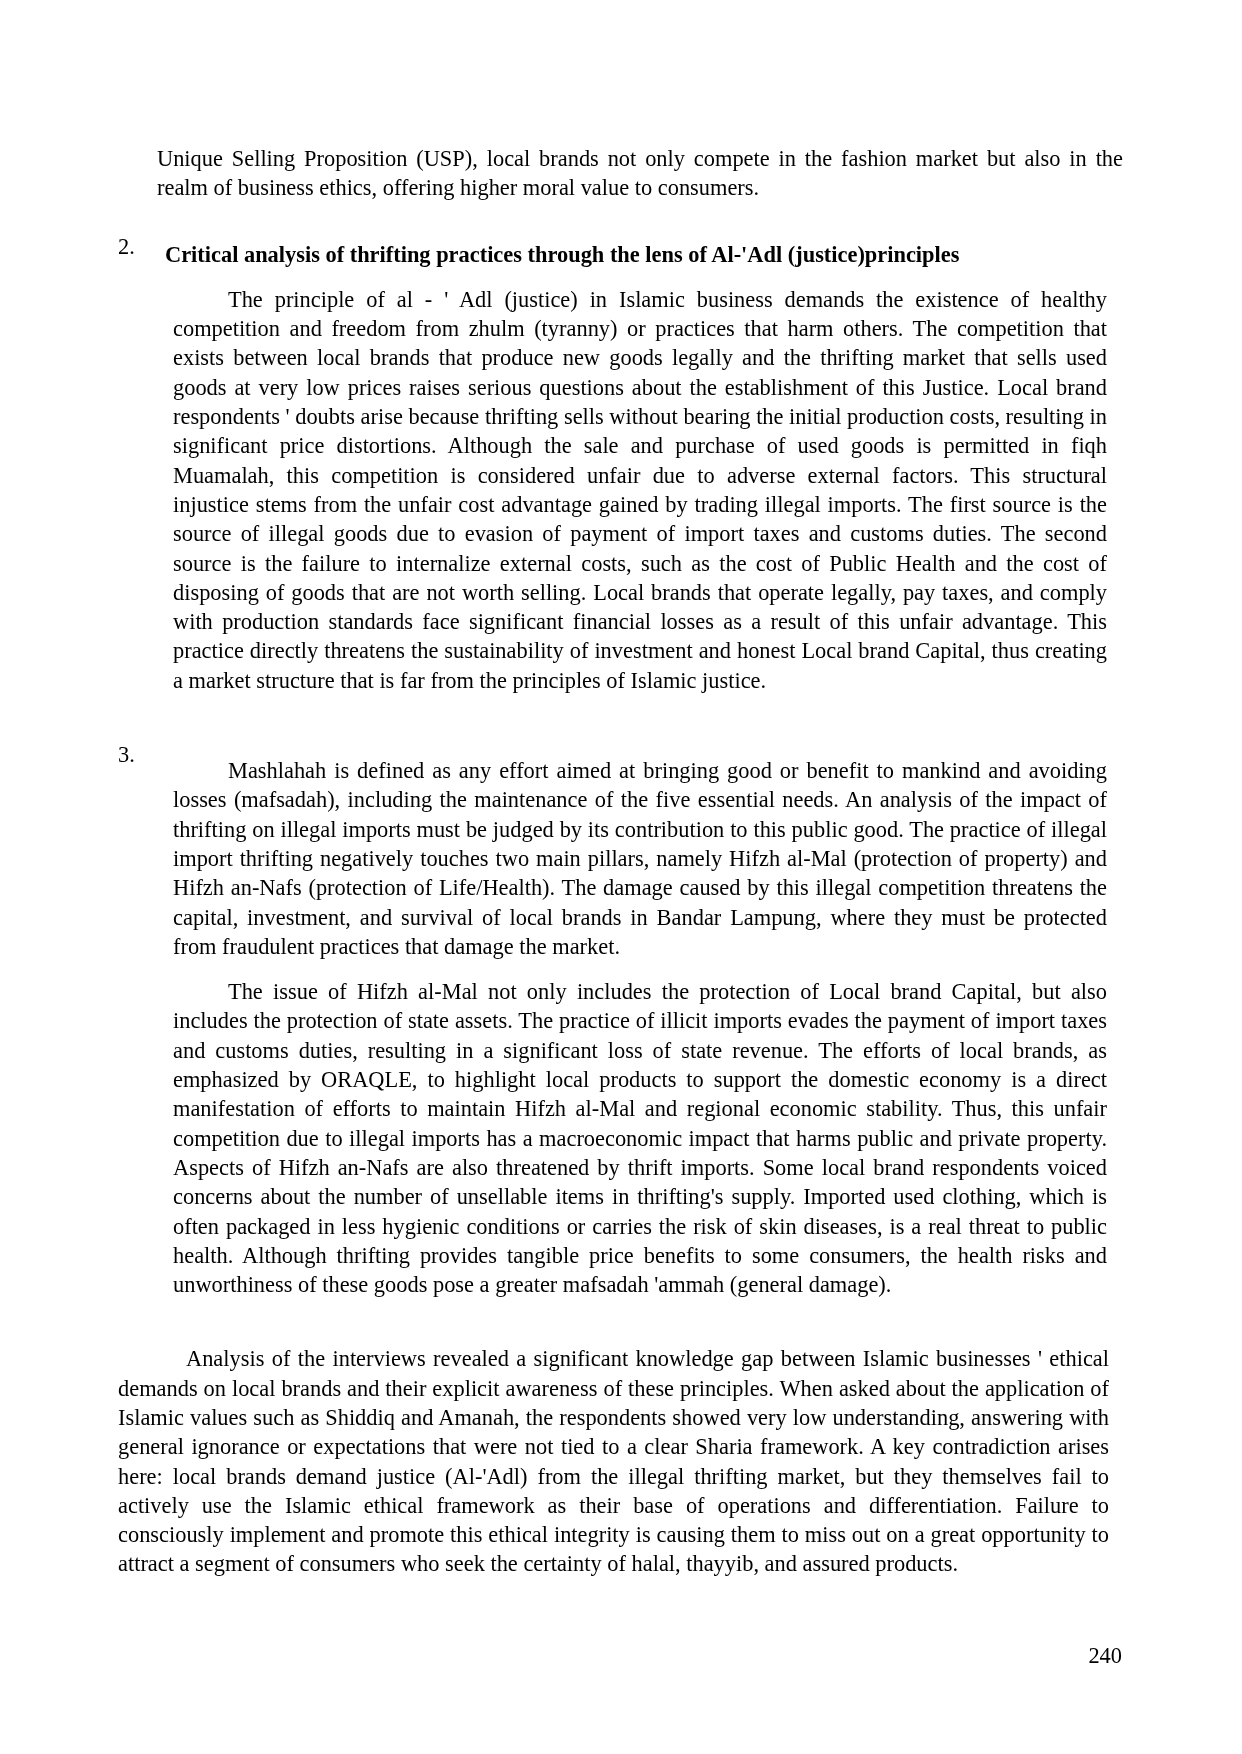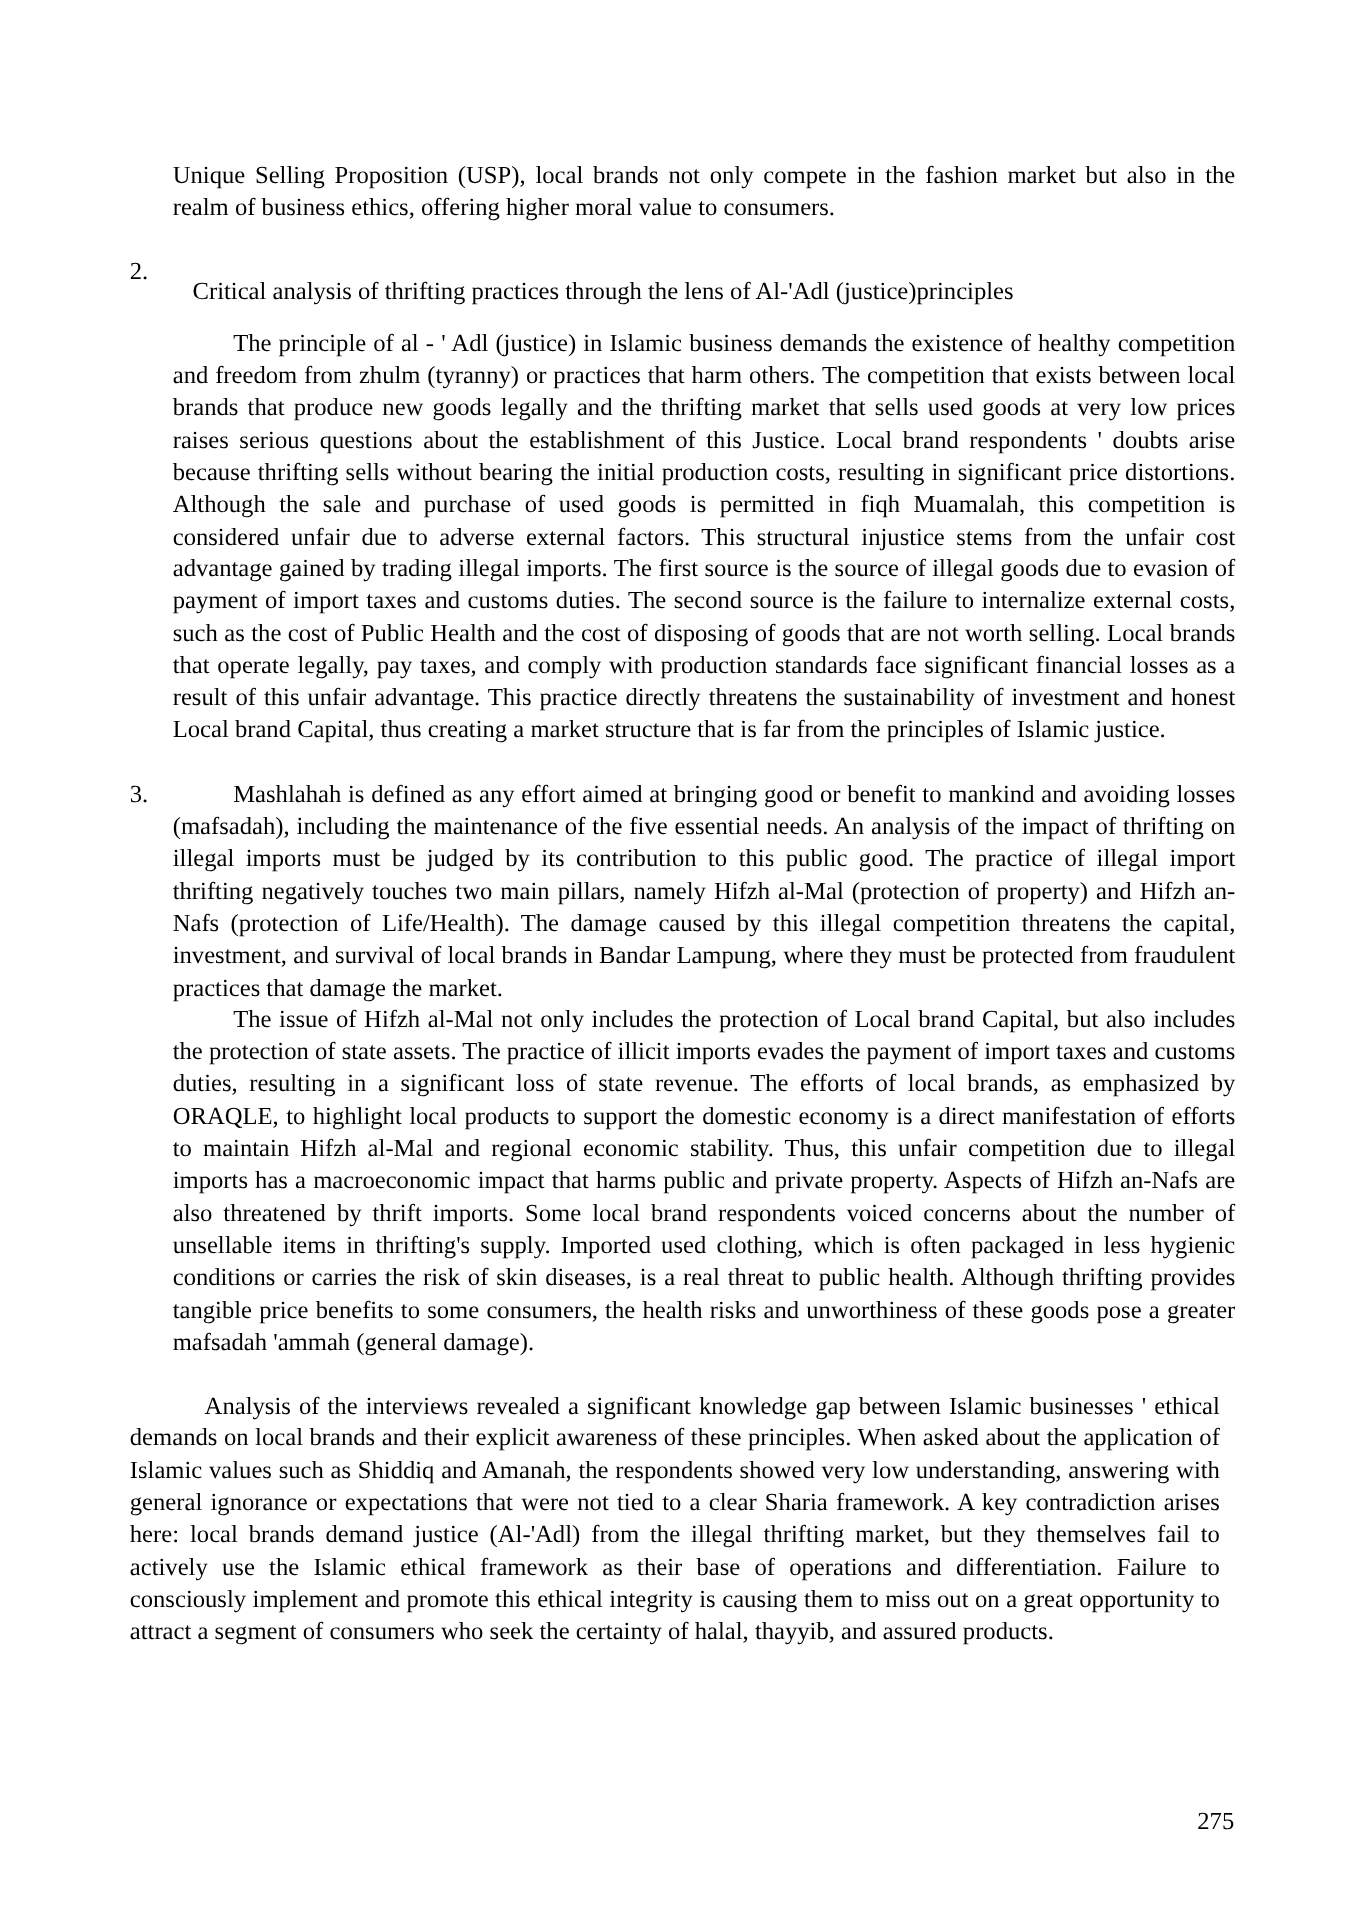--- a/index.html
+++ b/index.html
@@ -45,27 +45,27 @@
   .list-num {
     flex: 0 0 39px;
     text-align: left;
   }
   .list-body {
     flex: 1 1 auto;
     min-width: 0;
   }
   .item-heading {
     font-size: inherit;
-    font-weight: normal;
+    font-weight: bold;
     line-height: inherit;
-    margin: 18px;
+    margin: 8px;
     text-align: left;
   }
   .body-para {
-    margin: 0;
+    margin: 16px;
     text-indent: 55px;
   }
   .closing-para {
     margin: 29px 14px 0 0;
     text-indent: 68px;
   }
   .page-number {
     position: absolute;
     top: 1641px;
     right: 120px;
@@ -96,15 +96,15 @@
       <div class="list-body">
         <p class="body-para">Mashlahah is defined as any effort aimed at bringing good or benefit to mankind and avoiding losses (mafsadah), including the maintenance of the five essential needs. An analysis of the impact of thrifting on illegal imports must be judged by its contribution to this public good. The practice of illegal import thrifting negatively touches two main pillars, namely Hifzh al-Mal (protection of property) and Hifzh an-Nafs (protection of Life/Health). The damage caused by this illegal competition threatens the capital, investment, and survival of local brands in Bandar Lampung, where they must be protected from fraudulent practices that damage the market.</p>
         <p class="body-para">The issue of Hifzh al-Mal not only includes the protection of Local brand Capital, but also includes the protection of state assets. The practice of illicit imports evades the payment of import taxes and customs duties, resulting in a significant loss of state revenue. The efforts of local brands, as emphasized by ORAQLE, to highlight local products to support the domestic economy is a direct manifestation of efforts to maintain Hifzh al-Mal and regional economic stability. Thus, this unfair competition due to illegal imports has a macroeconomic impact that harms public and private property. Aspects of Hifzh an-Nafs are also threatened by thrift imports. Some local brand respondents voiced concerns about the number of unsellable items in thrifting's supply. Imported used clothing, which is often packaged in less hygienic conditions or carries the risk of skin diseases, is a real threat to public health. Although thrifting provides tangible price benefits to some consumers, the health risks and unworthiness of these goods pose a greater mafsadah 'ammah (general damage).</p>
       </div>
     </div>
 
     <p class="closing-para">Analysis of the interviews revealed a significant knowledge gap between Islamic businesses ' ethical demands on local brands and their explicit awareness of these principles. When asked about the application of Islamic values such as Shiddiq and Amanah, the respondents showed very low understanding, answering with general ignorance or expectations that were not tied to a clear Sharia framework. A key contradiction arises here: local brands demand justice (Al-'Adl) from the illegal thrifting market, but they themselves fail to actively use the Islamic ethical framework as their base of operations and differentiation. Failure to consciously implement and promote this ethical integrity is causing them to miss out on a great opportunity to attract a segment of consumers who seek the certainty of halal, thayyib, and assured products.</p>
 
   </div>
 
-  <div class="page-number">275</div>
+  <div class="page-number">240</div>
 
 </div>
 
 </body></html>

